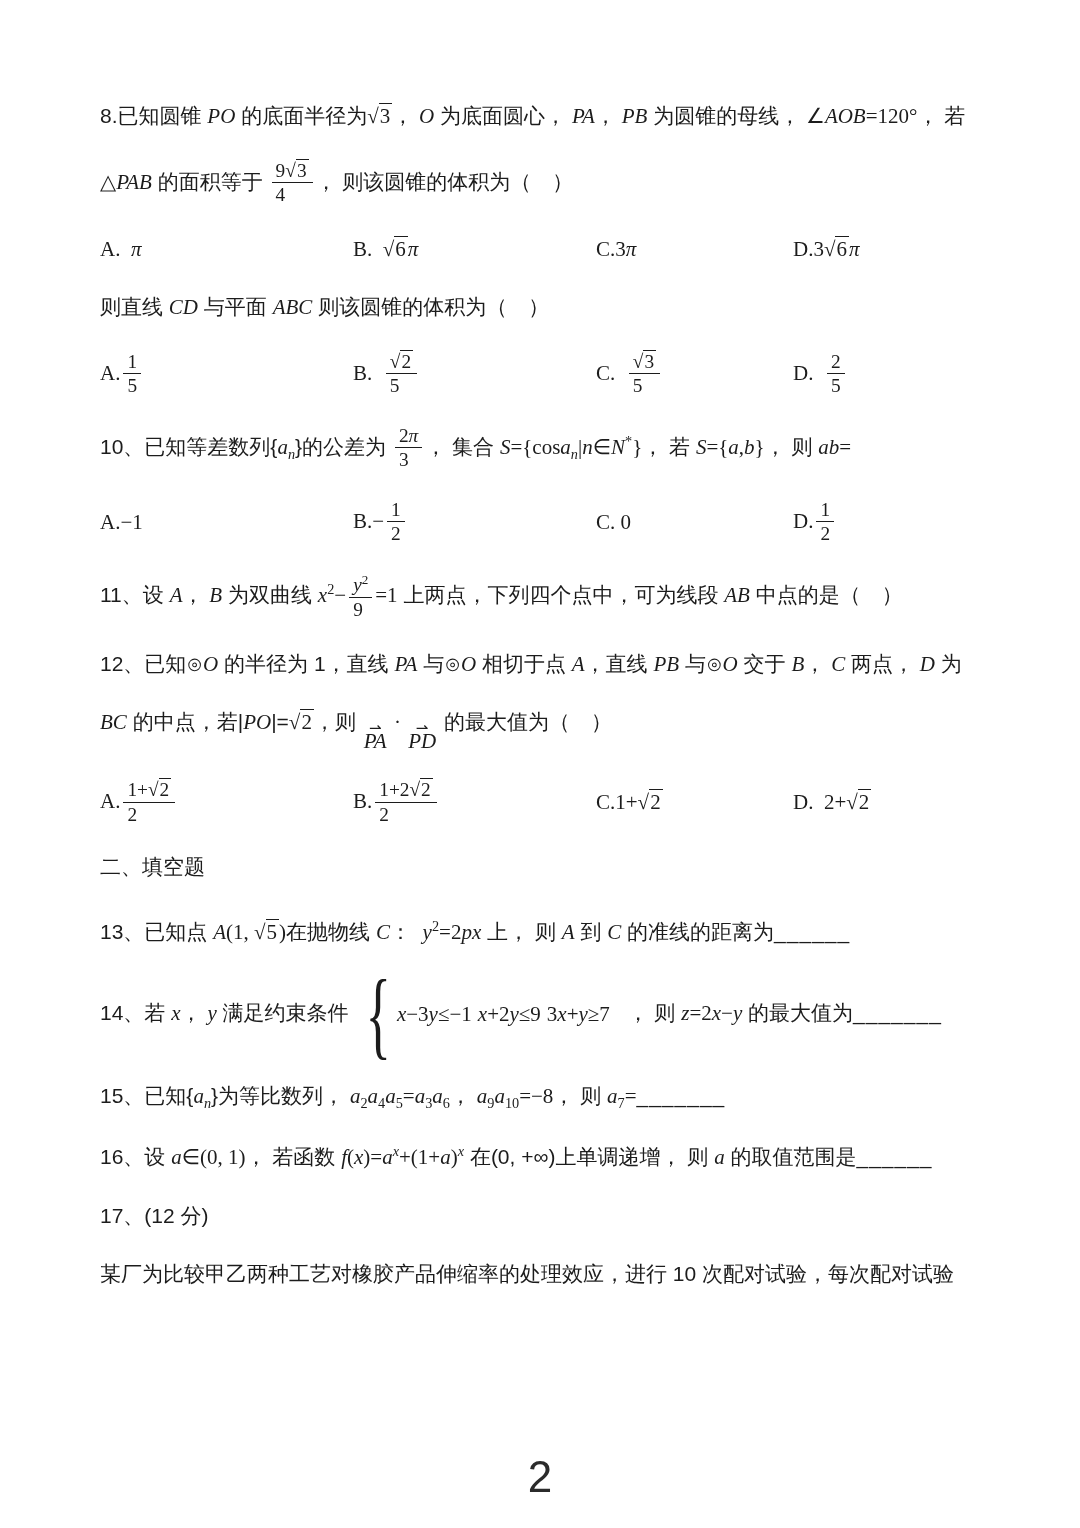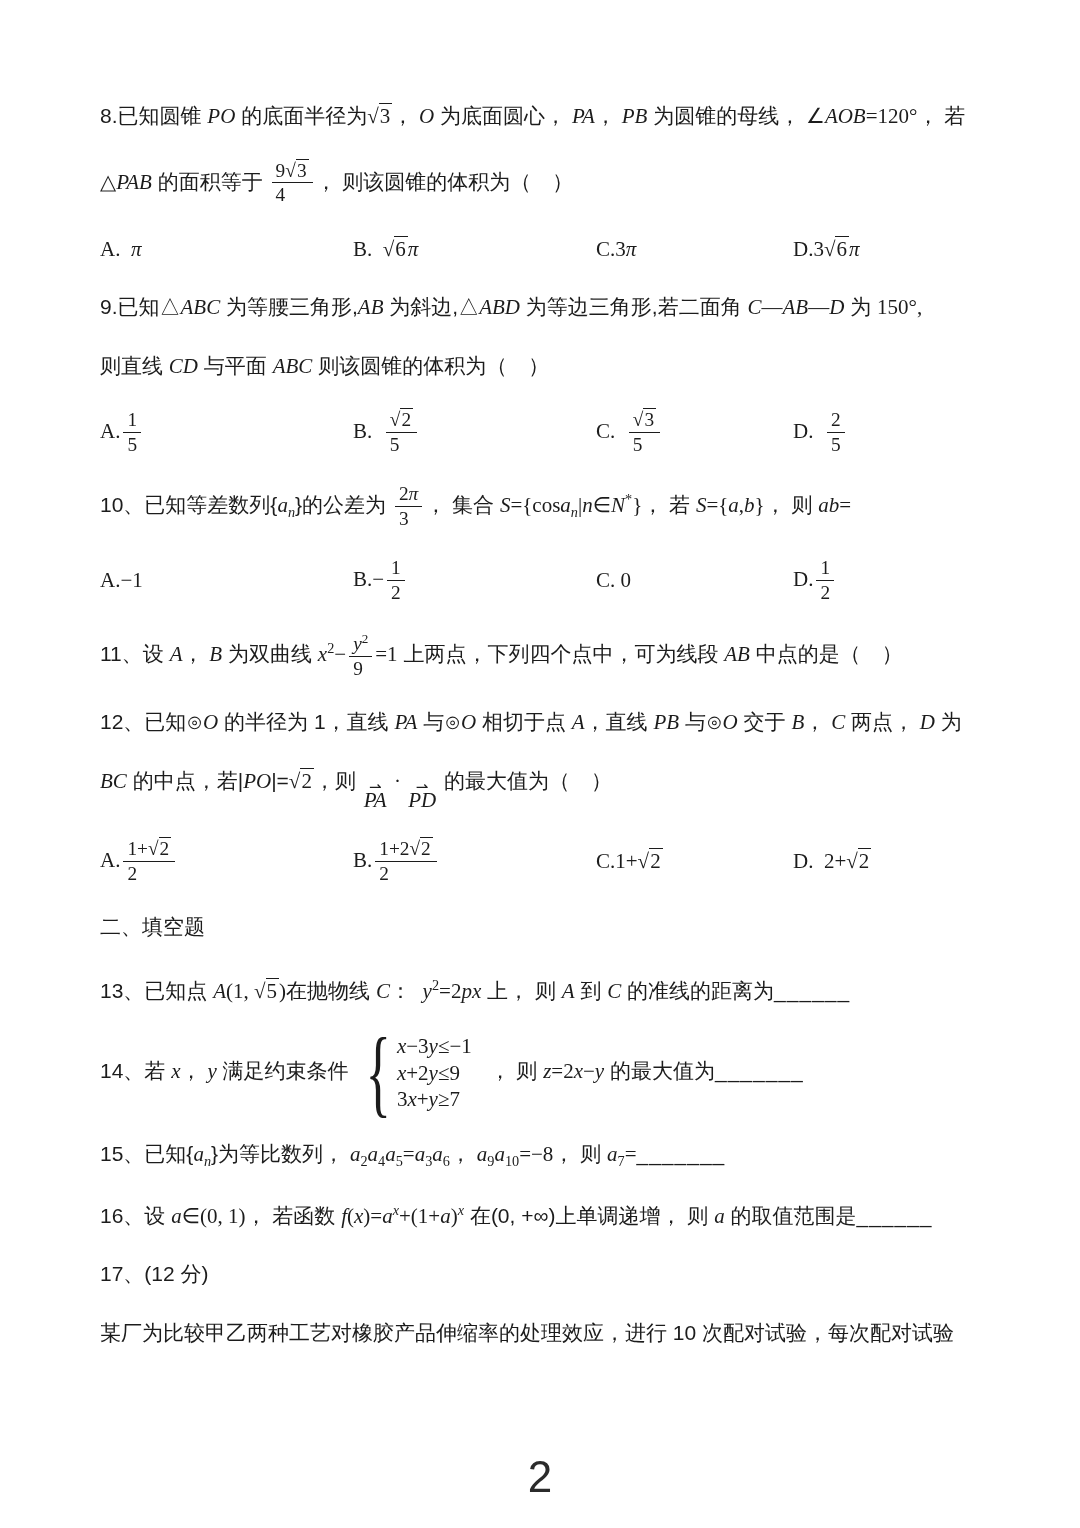--- a/index.html
+++ b/index.html
@@ -14,21 +14,21 @@
     font-size:21px;
     padding:100px 100px 0 100px;
     overflow:hidden;
   }
   .content { width:880px; }
   .line {
     margin:0 0 26px 0;
     line-height:1.55;
     white-space:pre-wrap;
   }
-  .section-title { margin:4px 0 30px 0; }
+  .section-title { margin:4px 0 30px 0;font-family:Liberation Mono, monospace; }
   .options {
     display:grid;
     grid-template-columns:253px 243px 197px 1fr;
     margin:0 0 26px 0;
     white-space:pre-wrap;
     align-items:center;
   }
   .opt { line-height:1.55; }
   
   .mi { font-family:"Liberation Serif", serif; font-style:italic; }
@@ -49,38 +49,37 @@
     line-height:1; vertical-align:-3px; margin:0 2px;
   }
   .vec .arr { font-size:0.72em; line-height:0.55; transform:translateY(1px); }
   .vec .vb { font-family:"Liberation Serif", serif; font-style:italic; }
   .cases { display:inline-flex; align-items:center; vertical-align:middle; margin:0 6px; }
   .cases .brace {
     font-family:"Liberation Serif", serif; font-weight:300;
     font-size:4.6em; line-height:0.82; transform:scaleX(0.55);
     margin-right:-4px;
   }
-  .cases .rows { display:inline-flex; flex-direction:column; }
+  .cases .rows { display:inline-flex; flex-direction:row; gap:6px; }
   .cases .crow { line-height:1.25; }
   .blank { letter-spacing:1px; }
   .page-number {
     position:absolute; left:0; right:0; bottom:26px;
     text-align:center; font-size:44px; color:#2b2b2b;
     font-family:"Liberation Sans", sans-serif;
   }
 </style>
 </head>
 <body>
 
 <div class="page">
   <main id="content" class="content">
       <div class="line"><span>8.已知圆锥 </span><span class="mi">PO</span><span> 的底面半径为</span><span class="sqrt">√<span class="rad">3</span></span><span>， </span><span class="mi">O</span><span> 为底面圆心， </span><span class="mi">PA</span><span>， </span><span class="mi">PB</span><span> 为圆锥的母线， </span><span class="mr">∠</span><span class="mi">AOB</span><span class="mr">=120°</span><span>， 若</span></div>
       <div class="line"><span>△</span><span class="mi">PAB</span><span> 的面积等于 </span><span class="frac"><span class="fnum"><span class="mr">9</span><span class="sqrt">√<span class="rad">3</span></span></span><span class="fden"><span class="mr">4</span></span></span><span>， 则该圆锥的体积为（　）</span></div>
       <div class="options"><div class="opt"><span class="mr">A.  </span><span class="mi">π</span></div><div class="opt"><span class="mr">B.  </span><span class="sqrt">√<span class="rad">6</span></span><span class="mi">π</span></div><div class="opt"><span class="mr">C.3</span><span class="mi">π</span></div><div class="opt"><span class="mr">D.3</span><span class="sqrt">√<span class="rad">6</span></span><span class="mi">π</span></div></div>
-      <div class="line"><span>9.已知△</span><span class="mi">ABC</span><span> 为等腰三角形,</span><span class="mi">AB</span><span> 为斜边,△</span><span class="mi">ABD</span><span> 为等边三角形,若二面角 </span><span class="mi">C</span><span class="mr">—</span><span class="mi">AB</span><span class="mr">—</span><span class="mi">D</span><span> 为 </span><span class="mr">150°,</span></div>
       <div class="line"><span>则直线 </span><span class="mi">CD</span><span> 与平面 </span><span class="mi">ABC</span><span> 则该圆锥的体积为（　）</span></div>
       <div class="options"><div class="opt"><span class="mr">A.</span><span class="frac"><span class="fnum"><span class="mr">1</span></span><span class="fden"><span class="mr">5</span></span></span></div><div class="opt"><span class="mr">B.  </span><span class="frac"><span class="fnum"><span class="sqrt">√<span class="rad">2</span></span></span><span class="fden"><span class="mr">5</span></span></span></div><div class="opt"><span class="mr">C.  </span><span class="frac"><span class="fnum"><span class="sqrt">√<span class="rad">3</span></span></span><span class="fden"><span class="mr">5</span></span></span></div><div class="opt"><span class="mr">D.  </span><span class="frac"><span class="fnum"><span class="mr">2</span></span><span class="fden"><span class="mr">5</span></span></span></div></div>
       <div class="line"><span>10、已知等差数列{</span><span class="mi">a</span><sub class="it">n</sub><span>}的公差为 </span><span class="frac"><span class="fnum"><span class="mr">2</span><span class="mi">π</span></span><span class="fden"><span class="mr">3</span></span></span><span>， 集合 </span><span class="mi">S</span><span class="mr">={cos</span><span class="mi">a</span><sub class="it">n</sub><span class="mr">|</span><span class="mi">n</span><span class="mr">∈</span><span class="mi">N</span><sup>*</sup><span class="mr">}</span><span>， 若 </span><span class="mi">S</span><span class="mr">={</span><span class="mi">a</span><span class="mr">,</span><span class="mi">b</span><span class="mr">}</span><span>， 则 </span><span class="mi">ab</span><span class="mr">=</span></div>
       <div class="options"><div class="opt"><span class="mr">A.−1</span></div><div class="opt"><span class="mr">B.−</span><span class="frac"><span class="fnum"><span class="mr">1</span></span><span class="fden"><span class="mr">2</span></span></span></div><div class="opt"><span class="mr">C. 0</span></div><div class="opt"><span class="mr">D.</span><span class="frac"><span class="fnum"><span class="mr">1</span></span><span class="fden"><span class="mr">2</span></span></span></div></div>
       <div class="line"><span>11、设 </span><span class="mi">A</span><span>， </span><span class="mi">B</span><span> 为双曲线 </span><span class="mi">x</span><sup>2</sup><span class="mr">−</span><span class="frac"><span class="fnum"><span class="mi">y</span><sup>2</sup></span><span class="fden"><span class="mr">9</span></span></span><span class="mr">=1</span><span> 上两点，下列四个点中，可为线段 </span><span class="mi">AB</span><span> 中点的是（　）</span></div>
       <div class="line"><span>12、已知⊙</span><span class="mi">O</span><span> 的半径为 1，直线 </span><span class="mi">PA</span><span> 与⊙</span><span class="mi">O</span><span> 相切于点 </span><span class="mi">A</span><span>，直线 </span><span class="mi">PB</span><span> 与⊙</span><span class="mi">O</span><span> 交于 </span><span class="mi">B</span><span>， </span><span class="mi">C</span><span> 两点， </span><span class="mi">D</span><span> 为</span></div>
       <div class="line"><span class="mi">BC</span><span> 的中点，若|</span><span class="mi">PO</span><span>|=</span><span class="sqrt">√<span class="rad">2</span></span><span>，则 </span><span class="vec"><span class="arr">⇀</span><span class="vb">PA</span></span><span class="mr"> · </span><span class="vec"><span class="arr">⇀</span><span class="vb">PD</span></span><span> 的最大值为（　）</span></div>
       <div class="options"><div class="opt"><span class="mr">A.</span><span class="frac"><span class="fnum"><span class="mr">1+</span><span class="sqrt">√<span class="rad">2</span></span></span><span class="fden"><span class="mr">2</span></span></span></div><div class="opt"><span class="mr">B.</span><span class="frac"><span class="fnum"><span class="mr">1+2</span><span class="sqrt">√<span class="rad">2</span></span></span><span class="fden"><span class="mr">2</span></span></span></div><div class="opt"><span class="mr">C.1+</span><span class="sqrt">√<span class="rad">2</span></span></div><div class="opt"><span class="mr">D.  2+</span><span class="sqrt">√<span class="rad">2</span></span></div></div>
       <div class="line section-title"><span>二、填空题</span></div>
       <div class="line"><span>13、已知点 </span><span class="mi">A</span><span class="mr">(1, </span><span class="sqrt">√<span class="rad">5</span></span><span class="mr">)</span><span>在抛物线 </span><span class="mi">C</span><span>：  </span><span class="mi">y</span><sup>2</sup><span class="mr">=2</span><span class="mi">px</span><span> 上， 则 </span><span class="mi">A</span><span> 到 </span><span class="mi">C</span><span> 的准线的距离为</span><span class="blank">______</span></div>

